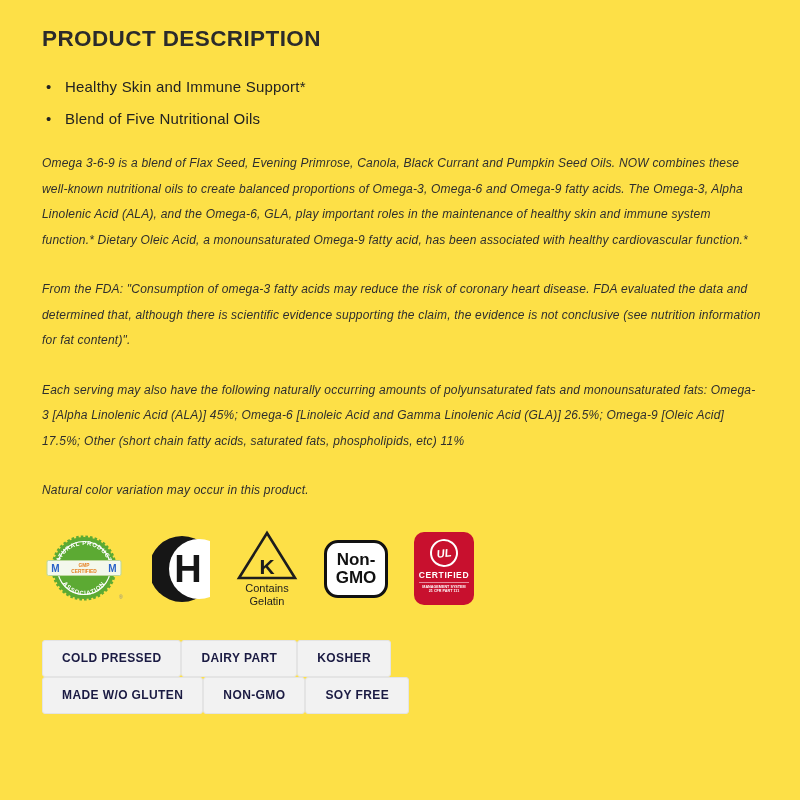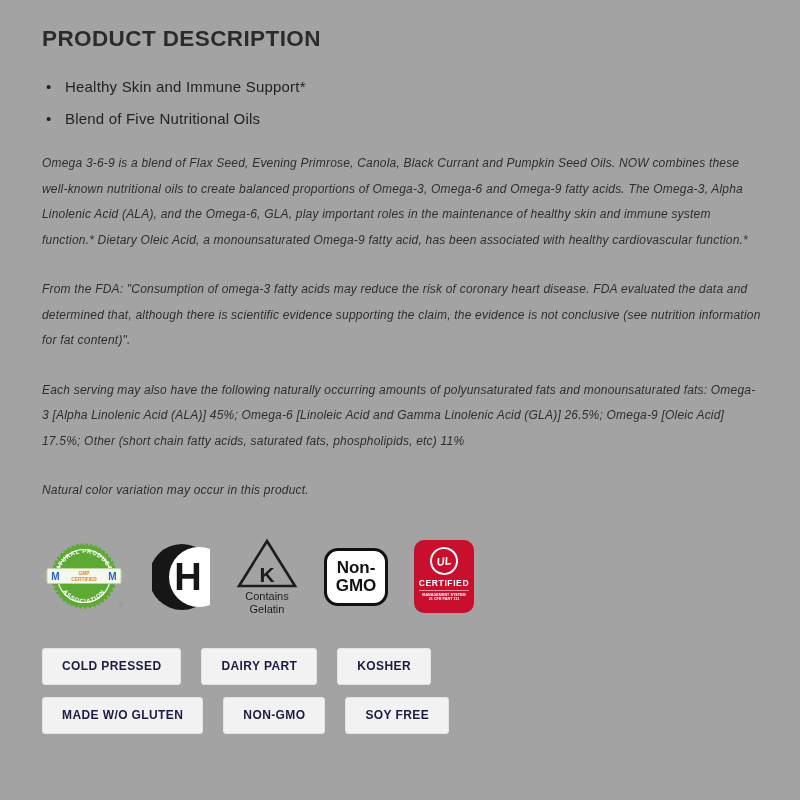--- a/index.html
+++ b/index.html
@@ -1,31 +1,31 @@
 <!DOCTYPE html>
 <html><head>
 <meta charset="utf-8">
 <style>
   html,body{margin:0;padding:0;background:#ffffff;}
   body{font-family:"Liberation Sans", sans-serif;color:#2c2c2c;}
-  .page{width:800px;height:800px;background:#a3a3a3;box-sizing:border-box;
+  .page{width:800px;height:800px;background:#fde047;box-sizing:border-box;
         padding:26px 38px 8px 42px;overflow:hidden;position:relative;}
 
   .page-title{font-size:22.5px;font-weight:700;letter-spacing:.4px;
               color:#2b2b2b;margin:0 0 22px 0;}
 
   ul.features{list-style:none;margin:0 0 20px 0;padding:0;}
   ul.features li{position:relative;padding-left:23px;font-size:15px;
                  letter-spacing:.2px;line-height:25px;margin-bottom:7px;color:#222;}
   ul.features li::before{content:"•";position:absolute;left:4px;top:0;
                  font-size:15px;color:#222;}
 
   p.body-text{font-size:12px;line-height:25.5px;letter-spacing:.2px;
               margin:0 0 24px 0;color:#2e2e2e;max-width:726px;font-style:italic;}
-  p.last{margin-bottom:30px;}
+  p.last{margin-bottom:22px;}
 
   
   .badges{display:flex;align-items:center;gap:26px;margin:2px 0 28px 4px;height:86px;}
   .badge{flex:0 0 auto;}
 
   
   .nongmo{width:58px;height:52px;border:3.5px solid #111;border-radius:14px;
           display:flex;flex-direction:column;align-items:center;justify-content:center;
           font-weight:700;font-size:17px;line-height:18px;color:#111;background:#fff;text-align:center;}
 
@@ -37,21 +37,21 @@
            display:flex;align-items:center;justify-content:center;
            color:#fff;font-weight:700;font-style:italic;font-size:11px;
            transform:rotate(-8deg);margin-bottom:3px;}
   .ul-label{color:#fff;font-weight:700;font-size:8.5px;letter-spacing:.6px;
             border-bottom:1px solid #e98a9b;padding-bottom:2px;margin-bottom:2px;}
   .ul-sub{color:#fff;font-weight:700;font-size:6px;transform:scale(.62);
           transform-origin:center top;white-space:nowrap;text-align:center;line-height:7px;}
 
   
   .chips{margin-left:0;}
-  .chip-row{display:flex;gap:20px;margin-bottom:12px;text-align:center;}
+  .chip-row{display:flex;margin-bottom:0;text-align:center;}
   .chip{background:#f2f2f2;border:1px solid #e4e4e4;border-radius:3px;
         height:35px;line-height:35px;padding:0 19px;font-size:12px;font-weight:700;
         letter-spacing:.4px;color:#1b1b43;white-space:nowrap;cursor:pointer;}
 
   svg text{font-family:"Liberation Sans", sans-serif;}
 </style>
 </head>
 <body>
 
 <div class="page">

